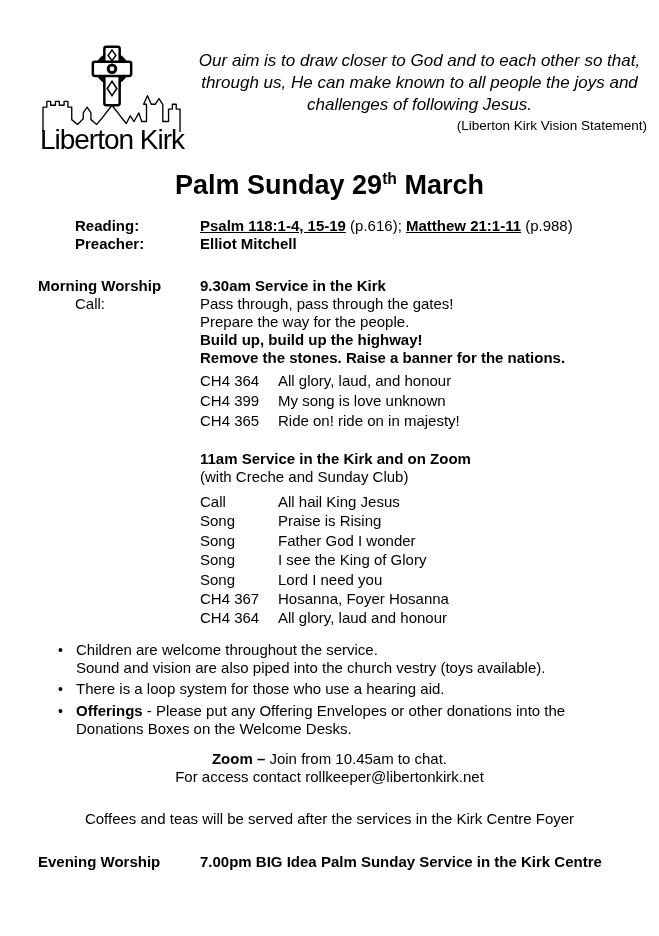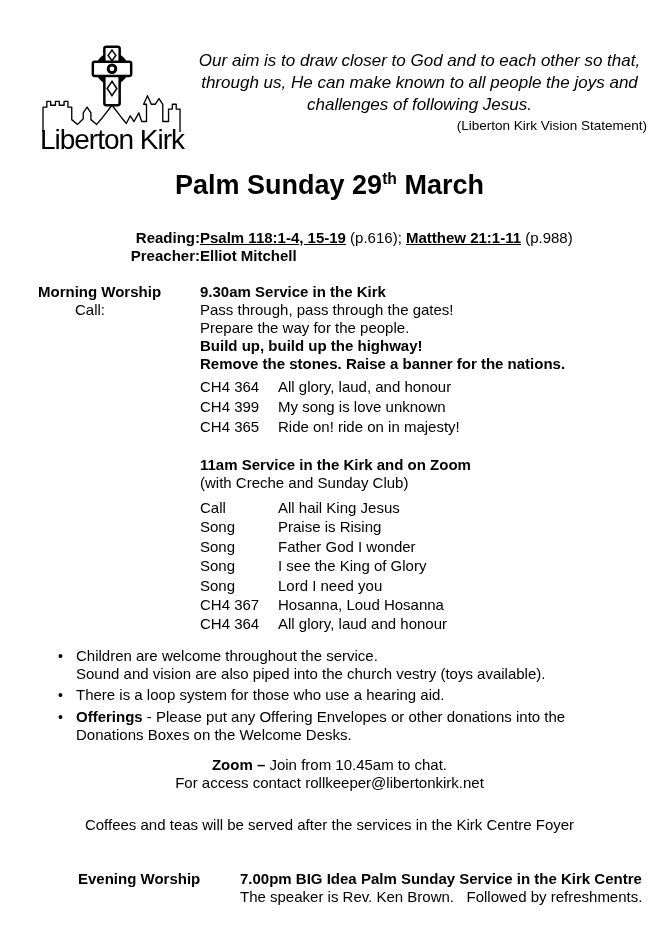--- a/index.html
+++ b/index.html
@@ -24,34 +24,34 @@
     font-style: italic; font-size: 17px; line-height: 22px;
     text-align: center; width: 458px; margin: 0 auto;
   }
   .vision-caption { font-size: 13.5px; text-align: right; padding-right: 4px; margin-top: 2px; }
 
   
   .title { text-align: center; font-size: 27px; font-weight: bold; margin: 14px 0 0 0; }
   .title sup { font-size: 58%; vertical-align: super; margin-top: 48px; }
 
   
-  .details { margin-top: 28px; text-align: right; }
+  .details { margin-top: 16px; }
   .d-row { display: flex; line-height: 17.5px; }
   .d-label { width: 125px; margin-left: 75px; font-weight: bold; flex: none; }
   .d-value b { font-weight: bold; text-decoration: underline; }
 
   
   .sec-row { display: flex; }
   .sec-label { width: 162px; margin-left: 38px; font-weight: bold; flex: none; line-height: 18px; }
   .sub-label { width: 125px; margin-left: 75px; flex: none; line-height: 18px; }
   .sec-content { flex: 1; }
   .line { line-height: 18px; }
   .bold { font-weight: bold; }
 
-  .morning { margin-top: 19px; }
+  .morning { margin-top: 25px; }
   .block-200 { margin-left: 200px; }
 
   .hymns { margin-top: 4px; }
   .hymn-row { display: flex; line-height: 20px; }
   .hymn-label { width: 78px; flex: none; }
 
   .svc11 { margin-top: 19px; }
   .svc11 .items { margin-top: 6px; }
   .item-row { display: flex; line-height: 19.4px; }
   .item-label { width: 78px; flex: none; }
@@ -60,21 +60,21 @@
   .bullets { margin: 13px 0 0 58px; width: 566px; }
   .bullet { display: flex; line-height: 18px; margin-bottom: 3.5px; }
   .bullet .dot { width: 18px; flex: none; font-size: 14px; }
   .bullet .btext { flex: 1; }
 
   
   .zoom-note { text-align: center; line-height: 18px; margin-top: 12px; }
   .coffee-note { text-align: center; line-height: 18px; margin-top: 24px; }
 
   
-  .evening { margin-top: 36px; padding-left: 40px; }
+  .evening { margin-top: 25px; }
   .prewrap { white-space: pre-wrap; }
 </style>
 </head>
 <body>
 
 <div class="page">
 
   <div class="header">
     <div class="logo">
       <svg width="152" height="92" viewBox="0 0 152 96" aria-hidden="true">
@@ -161,21 +161,21 @@
         <div class="item-row">
           <span class="item-label">Song</span>
           <span>I see the King of Glory</span>
         </div>
         <div class="item-row">
           <span class="item-label">Song</span>
           <span>Lord I need you</span>
         </div>
         <div class="item-row">
           <span class="item-label">CH4 367</span>
-          <span>Hosanna, Loud Hosanna</span>
+          <span>Hosanna, Foyer Hosanna</span>
         </div>
         <div class="item-row">
           <span class="item-label">CH4 364</span>
           <span>All glory, laud and honour</span>
         </div>
       </div>
     </div>
   </div>
 
   <div class="bullets">
@@ -200,17 +200,16 @@
     <div><b>Zoom –</b><span> Join from 10.45am to chat.</span></div>
     <div>For access contact rollkeeper@libertonkirk.net</div>
   </div>
 
   <div class="coffee-note">Coffees and teas will be served after the services in the Kirk Centre Foyer</div>
 
   <div class="sec-row evening">
     <div class="sec-label">Evening Worship</div>
     <div class="sec-content">
       <div class="line bold">7.00pm BIG Idea Palm Sunday Service in the Kirk Centre</div>
-      <div class="line prewrap">The speaker is Rev. Ken Brown.   Followed by refreshments.</div>
     </div>
   </div>
 
 </div>
 
 </body></html>

